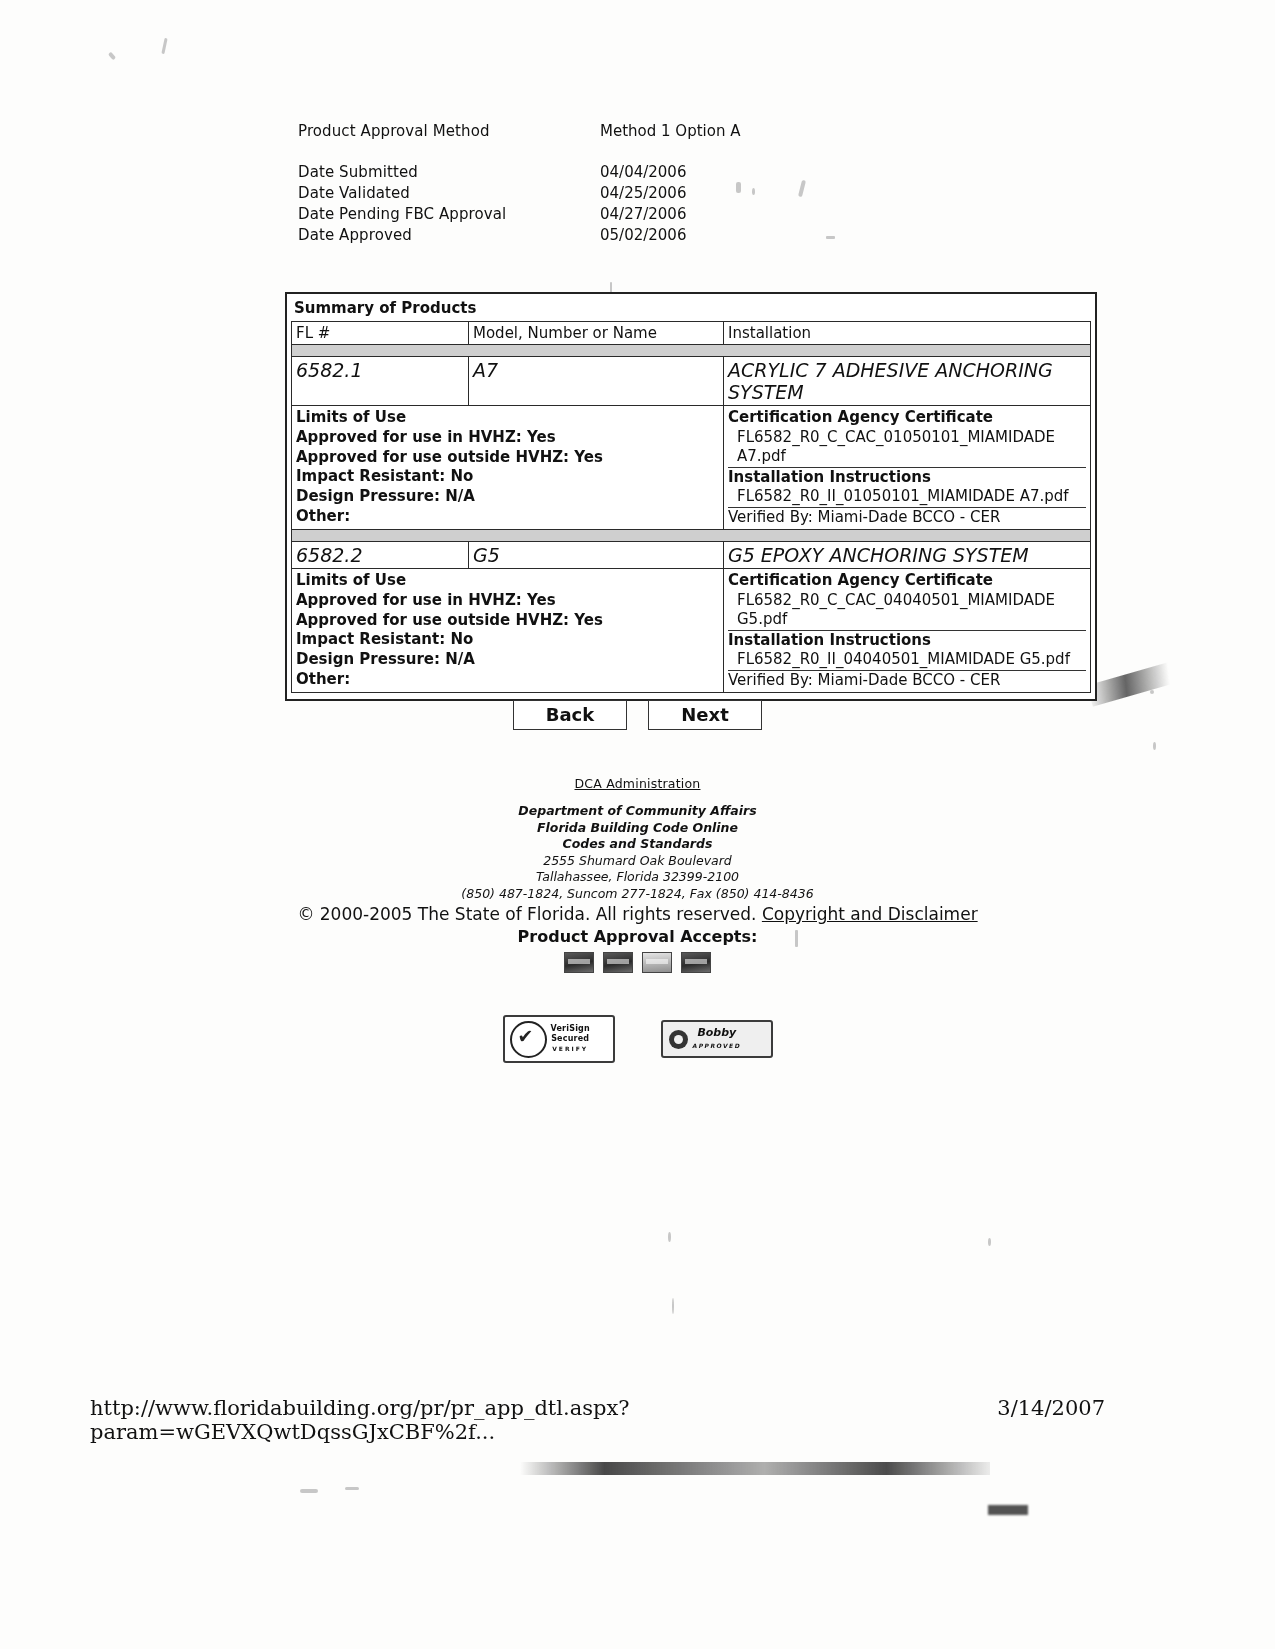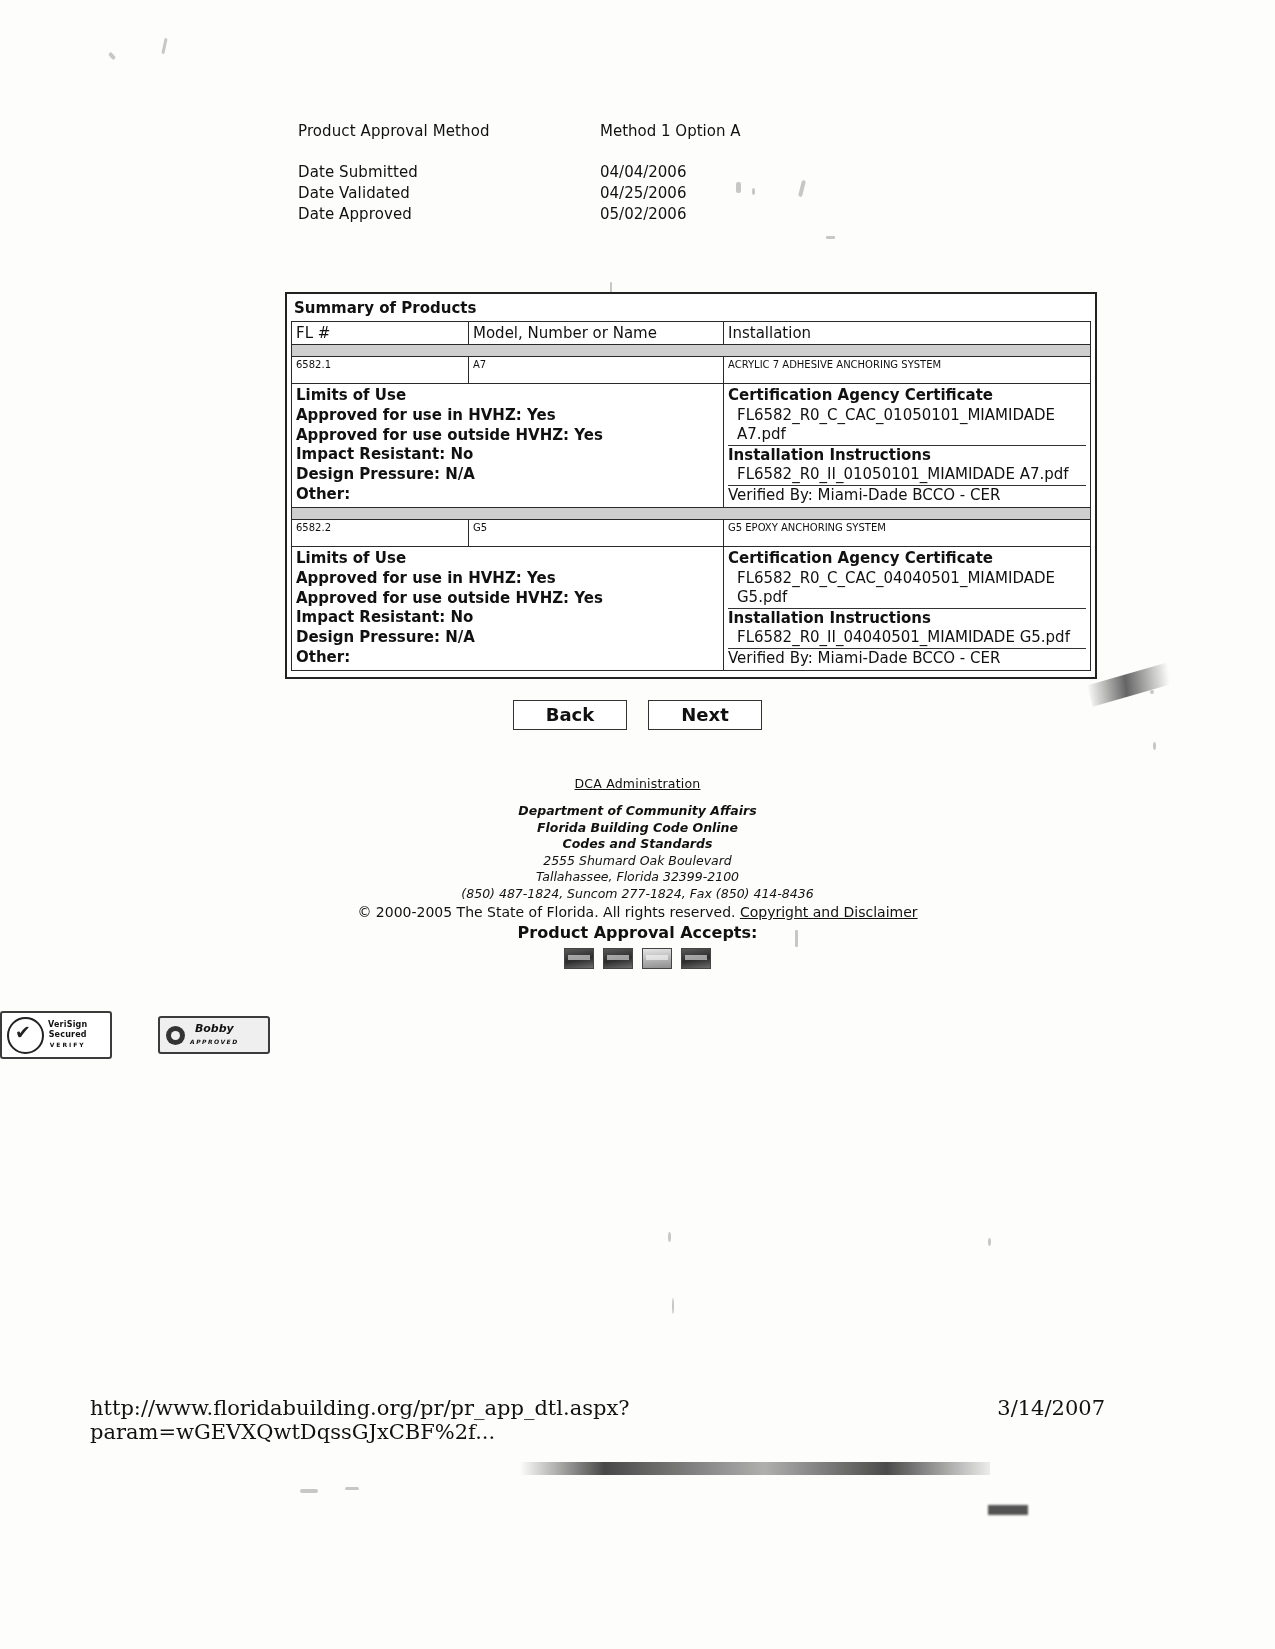--- a/index.html
+++ b/index.html
@@ -85,21 +85,21 @@
     padding: 1px 5px 2px 5px;
   }
   .col1 { width: 168px; }
   .col2 { width: 246px; }
   .spacer-row td {
     border: none;
     height: 7px;
     padding: 0;
     background: #cfcfcf;
   }
-  .row-id td { height: 22px; font-size: 10px; }
+  .row-id td { height: 22px; font-size: 19px; font-style: italic; }
   .limits {
     padding: 3px 4px 5px 6px;
     line-height: 1.32;
     font-size: 15px;
   }
   .limits .hdl { font-weight: bold; }
   .limits .ln { white-space: nowrap; }
   .limits .first { font-weight: bold; }
   .desc {
     padding: 3px 5px 5px 6px;
@@ -146,21 +146,21 @@
     letter-spacing: .2px;
     margin-bottom: 12px;
   }
   .footer .fl {
     font-style: italic;
     font-weight: bold;
     line-height: 1.32;
     font-size: 12.5px;
   }
   .footer .fl.thin { font-weight: normal; }
-  .copy { font-size: 14px; margin-top: 2px; }
+  .copy { font-size: 17px; margin-top: 2px; }
   .copy .lnk { text-decoration: underline; }
   .accepts { font-weight: bold; font-size: 16px; margin-top: 3px; }
 
   .logos {
     margin-top: 6px;
     display: flex;
     justify-content: center;
     gap: 9px;
   }
   .logo-chip {
@@ -176,21 +176,21 @@
   .logo-chip::after {
     content: "";
     position: absolute;
     left: 3px; right: 3px; top: 6px;
     height: 5px;
     background: rgba(255,255,255,.55);
   }
   .seals {
     margin-top: 42px;
     display: flex;
-    justify-content: flex-start;
+    justify-content: center;
     align-items: center;
     gap: 46px;
   }
   .seal-verisign {
     width: 112px; height: 48px;
     border: 2px solid #3b3b3b;
     border-radius: 3px;
     display: flex; align-items: center; gap: 4px;
     padding: 0 5px;
     box-sizing: border-box;
@@ -308,20 +308,24 @@
       <div class="meta-value">Method 1 Option A</div>
     </div>
     <div class="meta-gap"></div>
     <div class="meta-row">
       <div class="meta-label">Date Submitted</div>
       <div class="meta-value">04/04/2006</div>
     </div>
     <div class="meta-row">
       <div class="meta-label">Date Validated</div>
       <div class="meta-value">04/25/2006</div>
+    </div>
+    <div class="meta-row">
+      <div class="meta-label">Date Pending FBC Approval</div>
+      <div class="meta-value">04/27/2006</div>
     </div>
     <div class="meta-row">
       <div class="meta-label">Date Approved</div>
       <div class="meta-value">05/02/2006</div>
     </div>
   </div>
 
   <div class="summary">
     <div class="summary-title">Summary of Products</div>
     <table class="prod">

